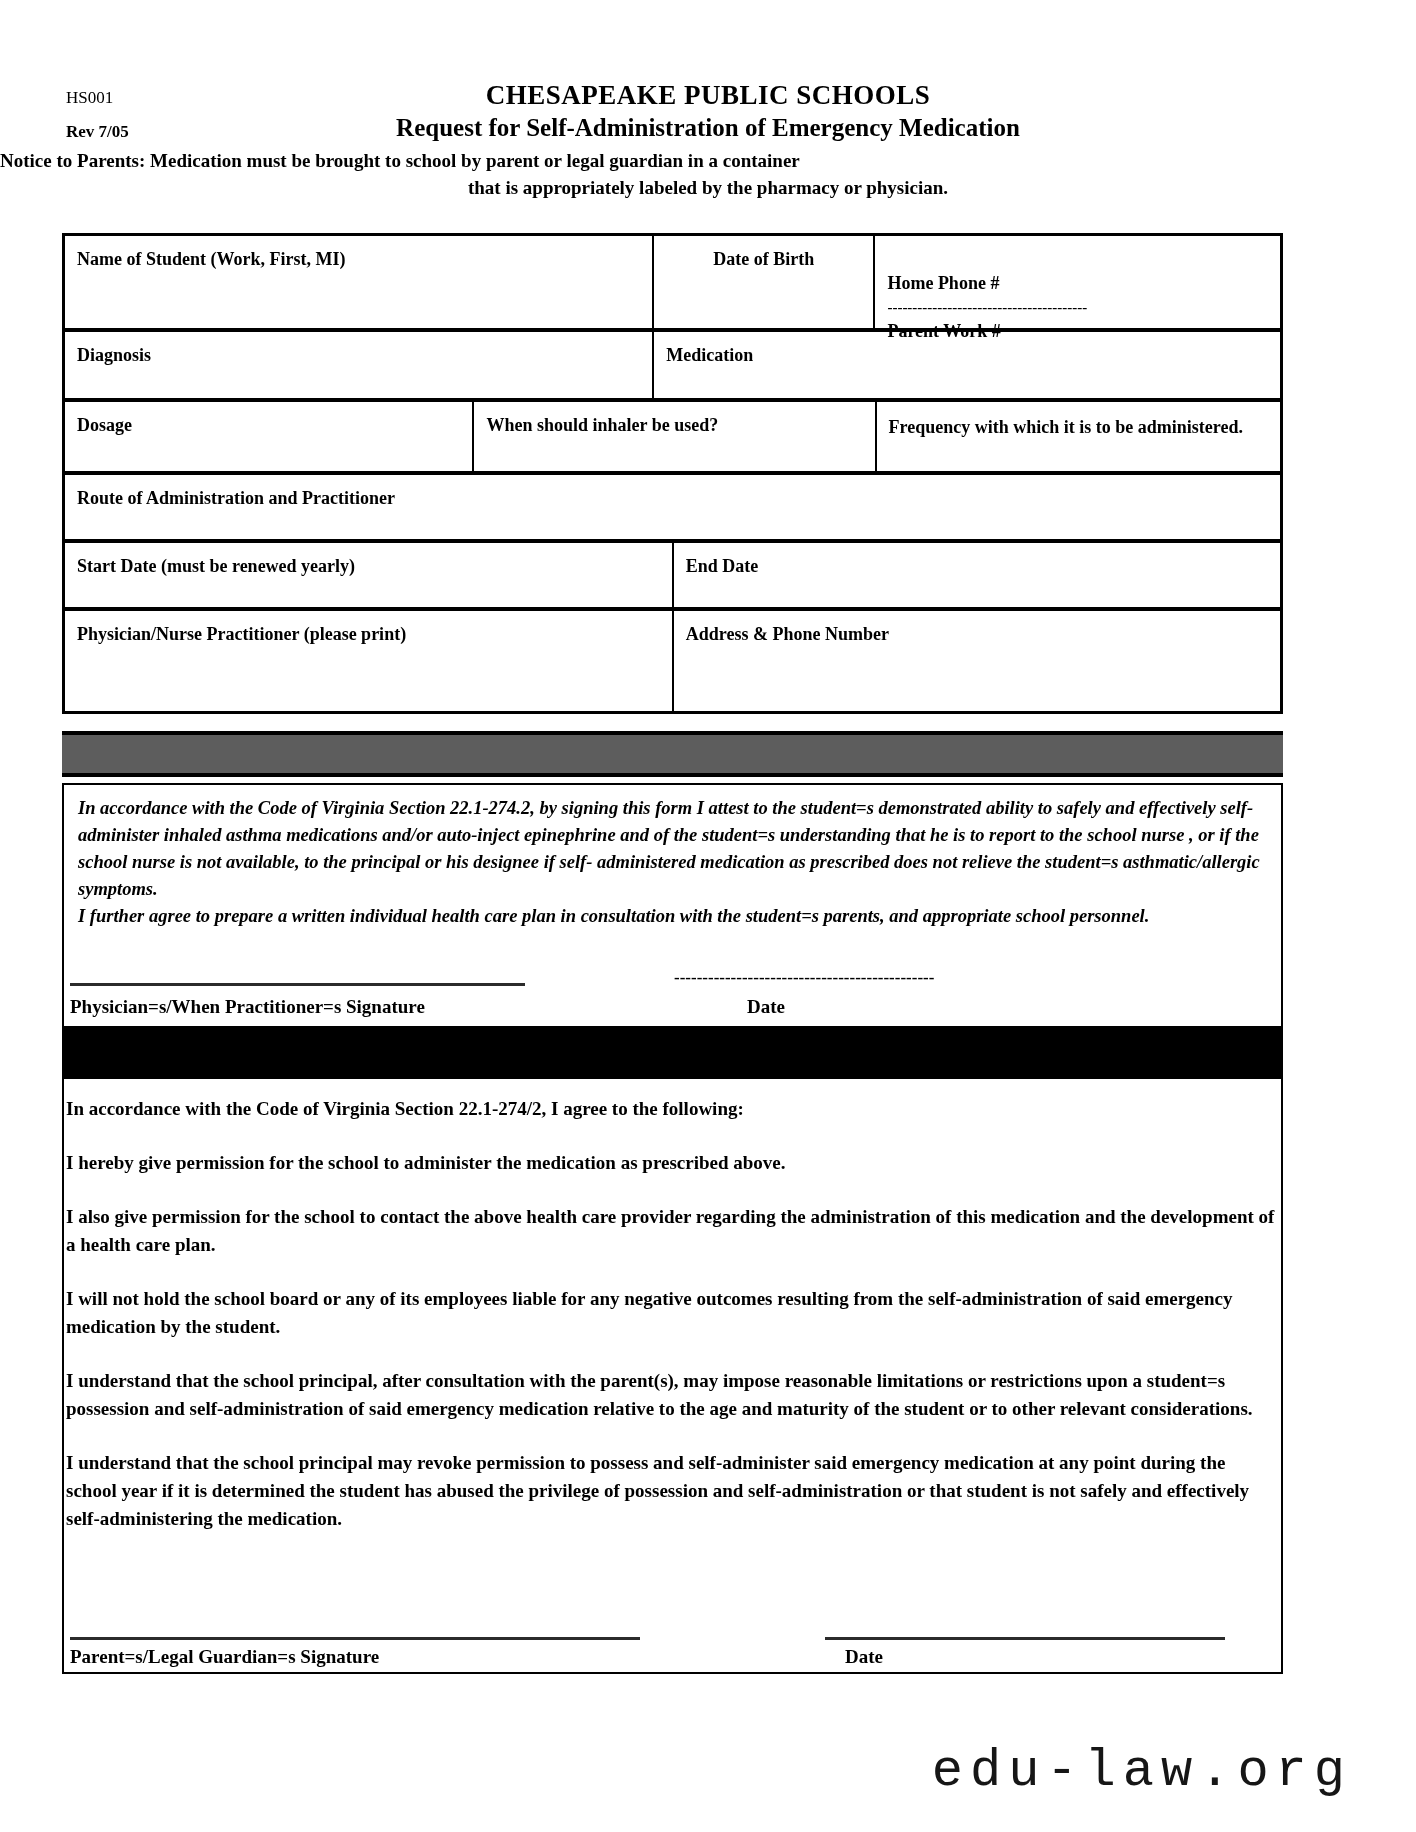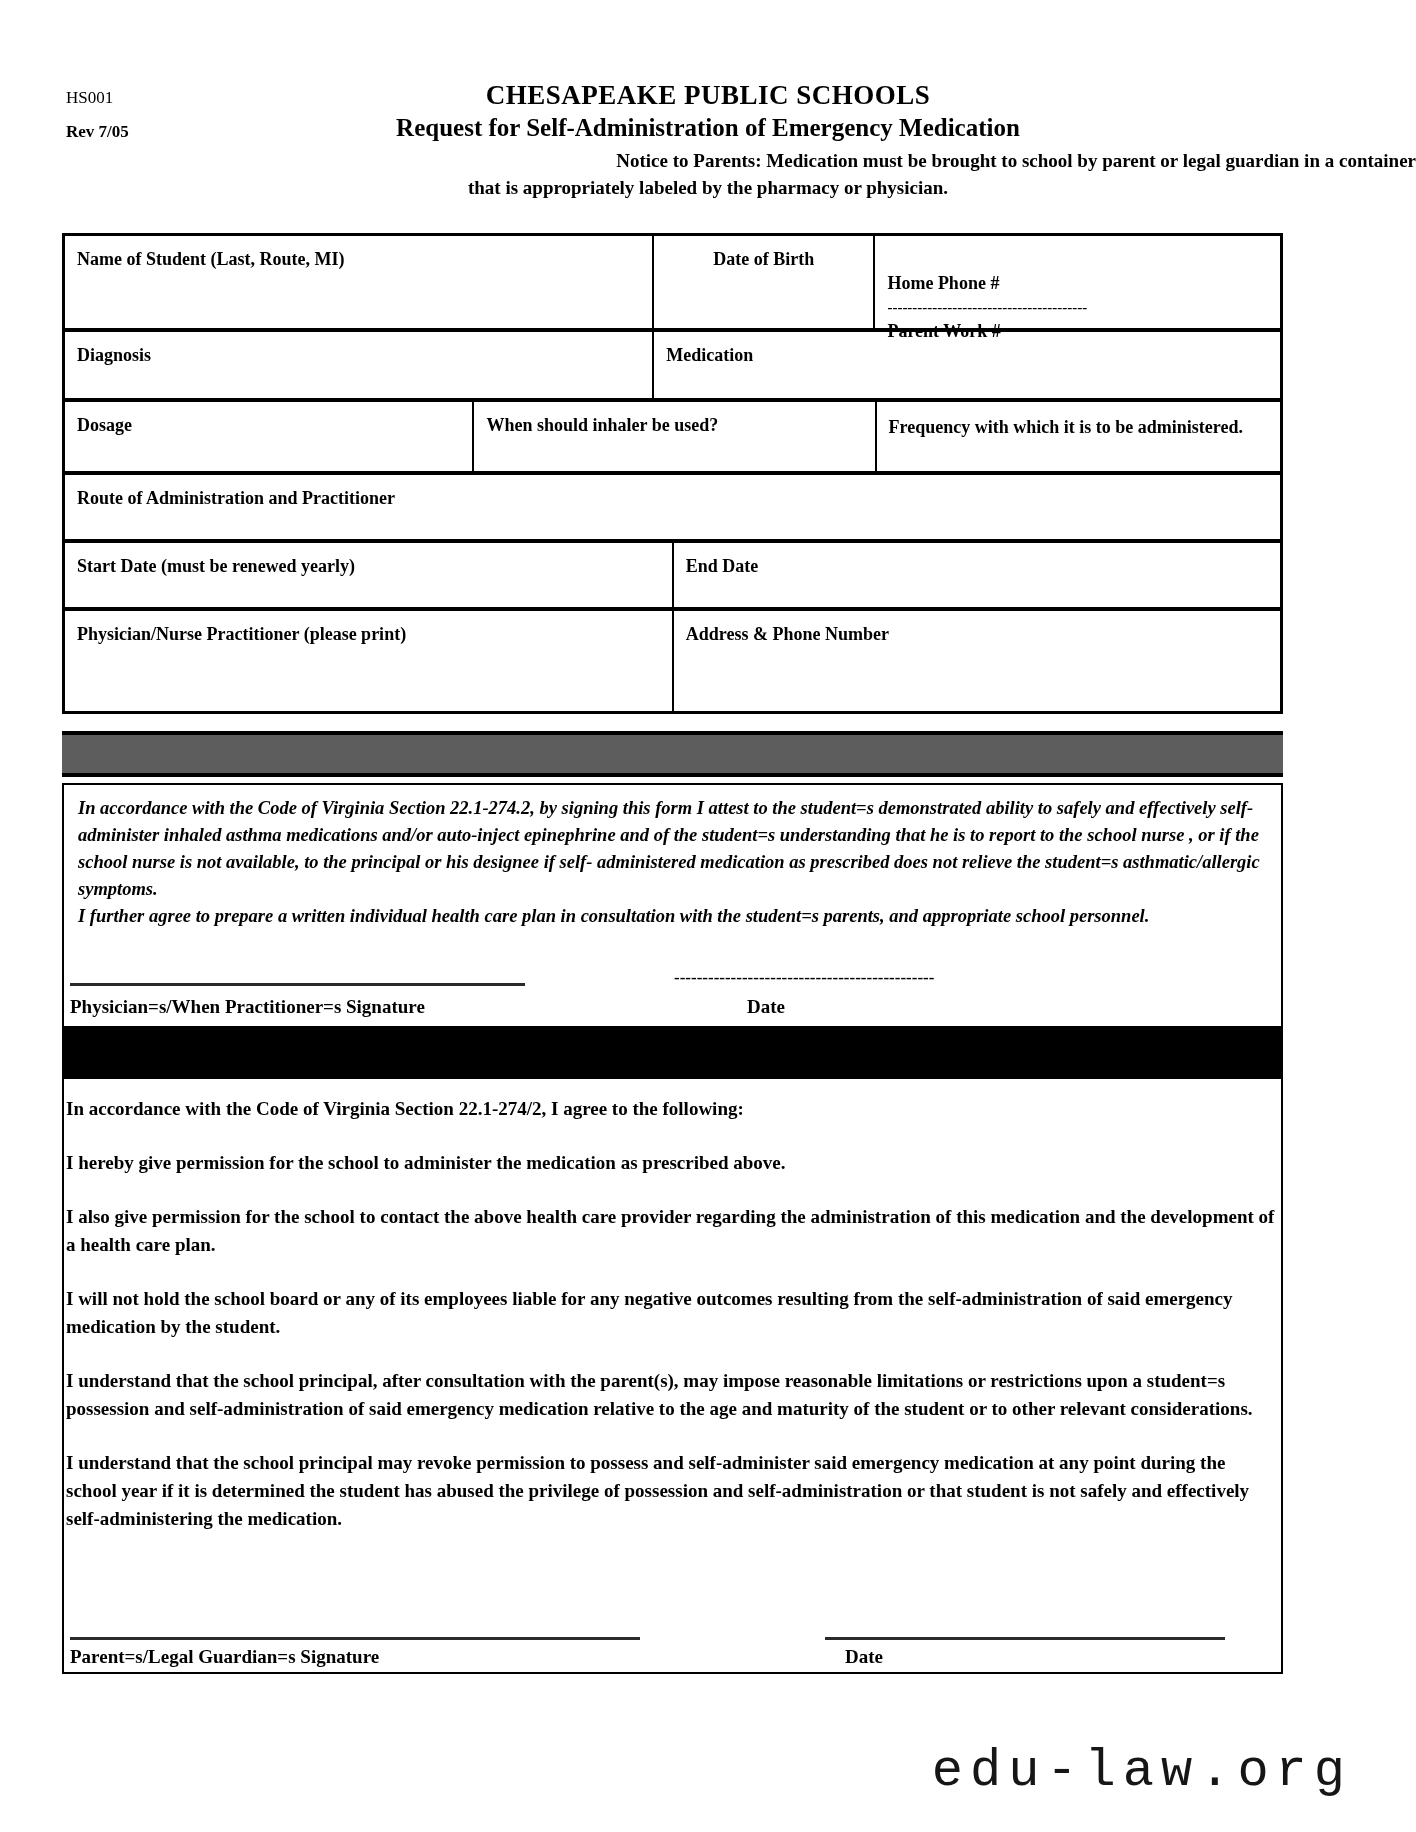--- a/index.html
+++ b/index.html
@@ -11,21 +11,21 @@
     color:#000;
     overflow:hidden;
   }
   
   .hdr-code{position:absolute;left:66px;top:88px;font-size:17px;}
   .hdr-rev{position:absolute;left:66px;top:122px;font-size:17px;font-weight:bold;}
   .hdr-title{position:absolute;left:0;top:80px;width:100%;text-align:center;
     font-size:27px;font-weight:bold;letter-spacing:.5px;}
   .hdr-subtitle{position:absolute;left:0;top:114px;width:100%;text-align:center;
     font-size:25px;font-weight:bold;}
-  .hdr-notice1{position:absolute;left:0;top:150px;width:100%;text-align:right;
+  .hdr-notice1{position:absolute;left:0;top:150px;width:100%;text-align:left;
     font-size:19px;font-weight:bold;}
   .hdr-notice2{position:absolute;left:0;top:177px;width:100%;text-align:center;
     font-size:19px;font-weight:bold;}
   
   .ftable{
     position:absolute;left:62px;top:233px;width:1221px;
     border:3px solid #000;box-sizing:border-box;
     font-size:18px;font-weight:bold;
   }
   .frow{display:flex;border-bottom:4px solid #000;box-sizing:border-box;}
@@ -95,21 +95,21 @@
   <div class="hdr-code">HS001</div>
   <div class="hdr-rev">Rev 7/05</div>
   <div class="hdr-title">CHESAPEAKE PUBLIC SCHOOLS</div>
   <div class="hdr-subtitle">Request for Self-Administration of Emergency Medication</div>
   <div class="hdr-notice1">Notice to Parents: Medication must be brought to school by parent or legal guardian in a container</div>
   <div class="hdr-notice2">that is appropriately labeled by the pharmacy or physician.</div>
 
   <div class="ftable">
     <div class="frow r1">
       <div class="fcell c-name">
-        <span>Name of Student (Last, Route, MI)</span>
+        <span>Name of Student (Work, First, MI)</span>
       </div>
       <div class="fcell c-dob">
         <span>Date of Birth</span>
       </div>
       <div class="fcell c-phone">
         <div>Home Phone #</div>
         <div class="phone-dashes">----------------------------------------</div>
         <div class="parent-work">Parent Work #</div>
       </div>
     </div>

